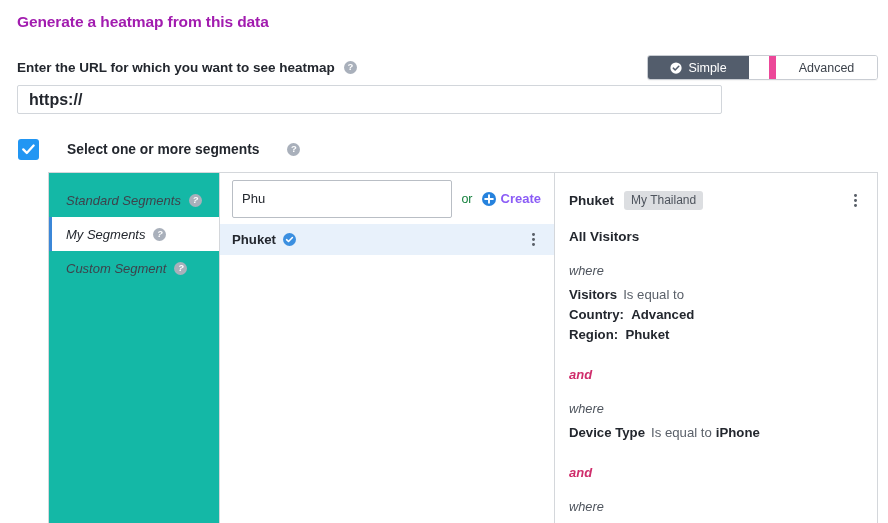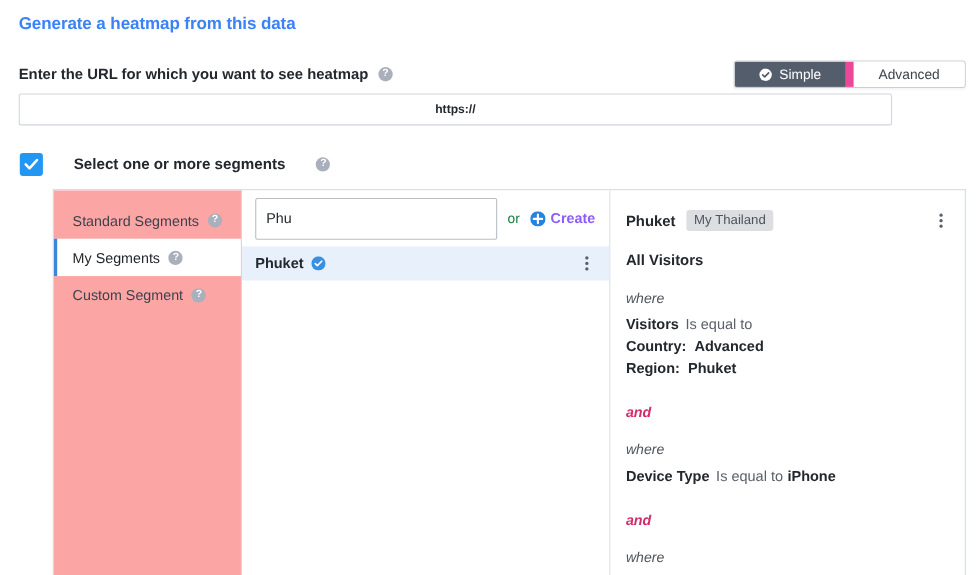--- a/index.html
+++ b/index.html
@@ -21,21 +21,21 @@
     height: 523px;
   }
 
   
   .page-title {
     position: absolute;
     left: 17px;
     top: 13px;
     font-size: 15.5px;
     font-weight: bold;
-    color: #3b82f6;
+    color: #a21caf;
     letter-spacing: -0.1px;
     text-align: right;
   }
 
   
   .url-label-row {
     position: absolute;
     left: 17px;
     top: 60px;
     display: flex;
@@ -70,20 +70,21 @@
   .mode-toggle {
     position: absolute;
     right: 10px;
     top: 55px;
     display: flex;
     border: 1px solid #c9cdd3;
     border-radius: 3px;
     overflow: hidden;
     height: 23px;
     box-shadow: 0 1px 1px rgba(0,0,0,0.04);
+    gap: 20px;
   }
   .mode-btn {
     display: flex;
     align-items: center;
     justify-content: center;
     gap: 6px;
     width: 101px;
     font-size: 12.5px;
     background: #ffffff;
     color: #3d434c;
@@ -99,33 +100,32 @@
     width: 12px; height: 12px;
     flex: 0 0 auto;
     display: block;
   }
 
   
   .url-input {
     position: absolute;
     left: 17px;
     top: 85px;
-    width: 794px;
+    width: 705px;
     height: 29px;
     box-sizing: border-box;
     border: 1px solid #d2d6db;
     border-radius: 2px;
     background: #ffffff;
     font-family: "Liberation Sans", sans-serif;
-    font-size: 11px;
+    font-size: 16px;
     font-weight: bold;
     color: #23272e;
     padding: 0 11px;
     outline: none;
-    text-align: center;
   }
 
   
   .segments-row {
     position: absolute;
     left: 18px;
     top: 139px;
     display: flex;
     align-items: center;
     gap: 28px;
@@ -160,25 +160,26 @@
     border-bottom: none;
     background: #ffffff;
     display: flex;
     overflow: hidden;
   }
 
   
   .seg-nav {
     width: 171px;
     flex: 0 0 171px;
-    background: #fca5a5;
+    background: #14b8a6;
     border-right: 1px solid #d4d7db;
     padding-top: 10px;
     box-sizing: border-box;
     position: relative;
+    font-style: italic;
   }
   .seg-nav-item {
     height: 34px;
     display: flex;
     align-items: center;
     gap: 8px;
     padding-left: 17px;
     font-size: 13px;
     color: #3d434c;
     cursor: pointer;

